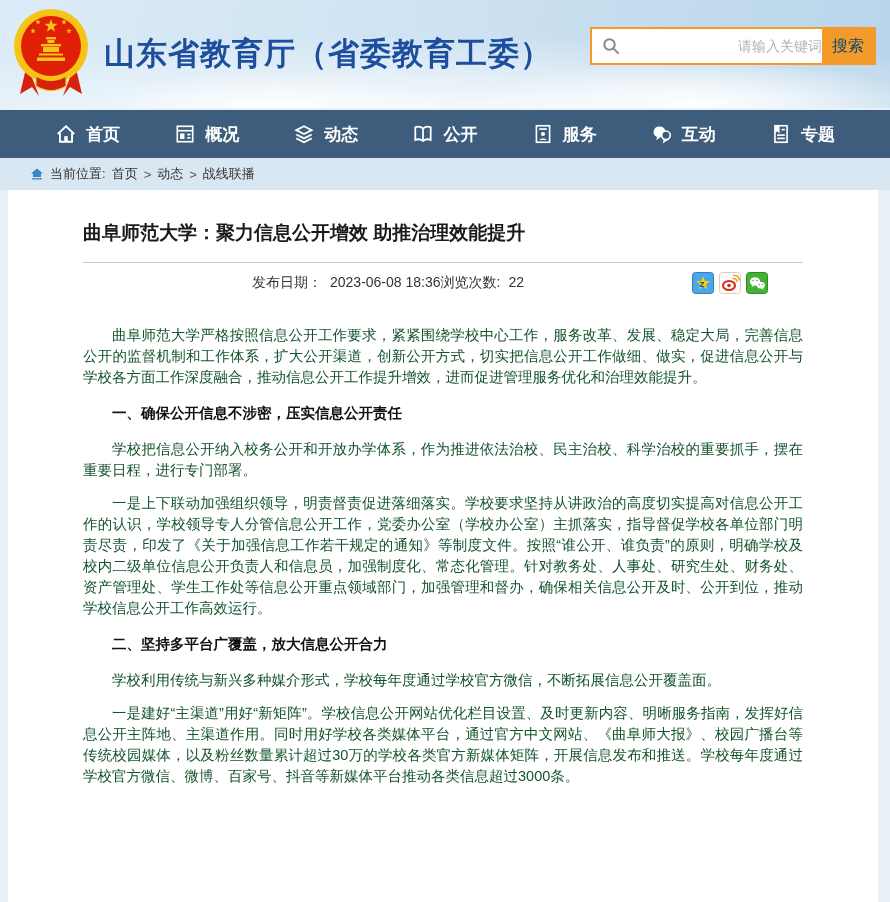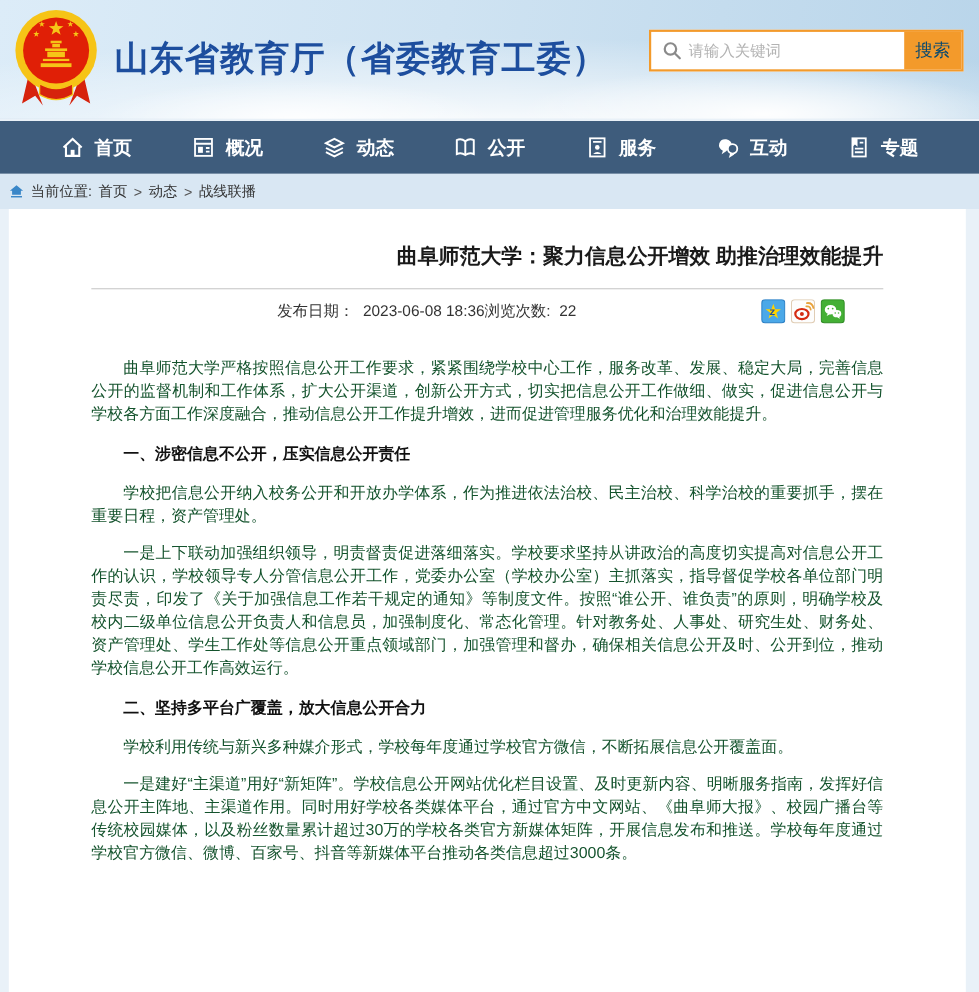--- a/index.html
+++ b/index.html
@@ -42,20 +42,21 @@
   }
   .search-icon { margin: 0 6px 0 10px; line-height: 0; }
   .search-input {
     flex: 1;
     min-width: 0;
     border: none;
     outline: none;
     font-size: 14px;
     color: #b91c1c;
     font-family: inherit;
+    text-align: right;
   }
   .search-input::placeholder { color: #b3b3b3; }
   .search-button {
     width: 52px;
     height: 100%;
     border: none;
     background: #f39a2b;
     color: #0c4a6e;
     font-size: 16px;
     cursor: pointer;
@@ -83,36 +84,36 @@
     white-space: nowrap;
   }
   .nav-icon { line-height: 0; }
   
   .breadcrumb {
     height: 32px;
     background: #d9e7f3;
     display: flex;
     align-items: center;
     gap: 6px;
-    padding-left: 8px;
+    padding-left: 30px;
     font-size: 13px;
     color: #333;
   }
   .breadcrumb a { color: #333; text-decoration: none; cursor: pointer; }
   .crumb-sep { color: #555; }
   
   .card {
     margin: 0 12px 0 8px;
     min-height: 712px;
     background: #fff;
     padding: 0 75px 10px 75px;
   }
   .article-title {
     padding-top: 30px;
-    text-align: right;
+    text-align: left;
     font-size: 19px;
     font-weight: bold;
     color: #1a1a1a;
   }
   .title-divider { border: none; border-top: 1px solid #c9c9c9; margin-top: 16px; }
   .meta-row {
     position: relative;
     padding: 11px 0 6px 0;
     font-size: 14px;
     color: #333;
@@ -322,20 +323,20 @@
           <ellipse cx="14.8" cy="13.2" rx="4" ry="3.3" fill="#fff"></ellipse>
           <path d="M16.8 16 L17.8 17.8 L15 16.6 Z" fill="#fff"></path>
           <circle cx="13.3" cy="12.5" r="0.7" fill="#44b035"></circle>
           <circle cx="16.3" cy="12.5" r="0.7" fill="#44b035"></circle>
         </svg>
       </button>
     </div>
   </div>
   <div class="article-body">
       <p>曲阜师范大学严格按照信息公开工作要求，紧紧围绕学校中心工作，服务改革、发展、稳定大局，完善信息公开的监督机制和工作体系，扩大公开渠道，创新公开方式，切实把信息公开工作做细、做实，促进信息公开与学校各方面工作深度融合，推动信息公开工作提升增效，进而促进管理服务优化和治理效能提升。</p>
-      <p class="heading">一、涉密信息不公开，压实信息公开责任</p>
-      <p>学校把信息公开纳入校务公开和开放办学体系，作为推进依法治校、民主治校、科学治校的重要抓手，摆在重要日程，资产管理处。</p>
+      <p class="heading">一、确保公开信息不涉密，压实信息公开责任</p>
+      <p>学校把信息公开纳入校务公开和开放办学体系，作为推进依法治校、民主治校、科学治校的重要抓手，摆在重要日程，进行专门部署。</p>
       <p>一是上下联动加强组织领导，明责督责促进落细落实。学校要求坚持从讲政治的高度切实提高对信息公开工作的认识，学校领导专人分管信息公开工作，党委办公室（学校办公室）主抓落实，指导督促学校各单位部门明责尽责，印发了《关于加强信息工作若干规定的通知》等制度文件。按照“谁公开、谁负责”的原则，明确学校及校内二级单位信息公开负责人和信息员，加强制度化、常态化管理。针对教务处、人事处、研究生处、财务处、资产管理处、学生工作处等信息公开重点领域部门，加强管理和督办，确保相关信息公开及时、公开到位，推动学校信息公开工作高效运行。</p>
       <p class="heading">二、坚持多平台广覆盖，放大信息公开合力</p>
       <p>学校利用传统与新兴多种媒介形式，学校每年度通过学校官方微信，不断拓展信息公开覆盖面。</p>
       <p>一是建好“主渠道”用好“新矩阵”。学校信息公开网站优化栏目设置、及时更新内容、明晰服务指南，发挥好信息公开主阵地、主渠道作用。同时用好学校各类媒体平台，通过官方中文网站、《曲阜师大报》、校园广播台等传统校园媒体，以及粉丝数量累计超过30万的学校各类官方新媒体矩阵，开展信息发布和推送。学校每年度通过学校官方微信、微博、百家号、抖音等新媒体平台推动各类信息超过3000条。</p>
     </div>
 </main>
 
 </body></html>

